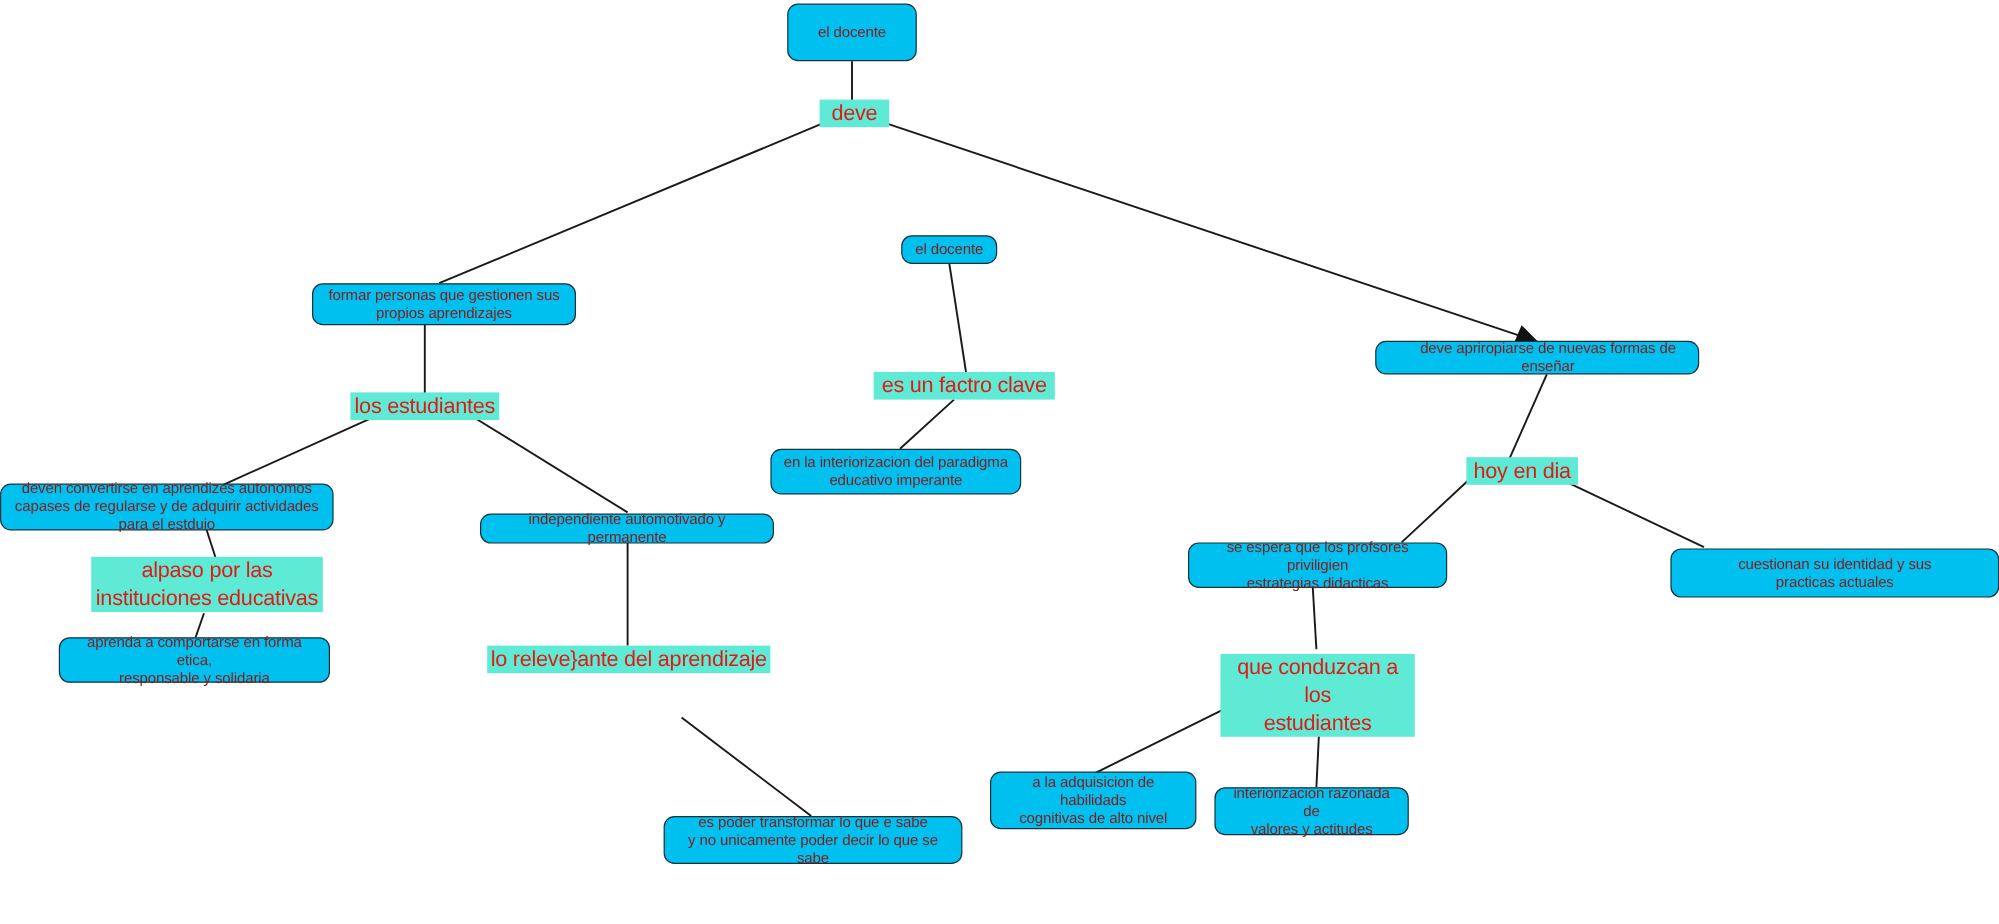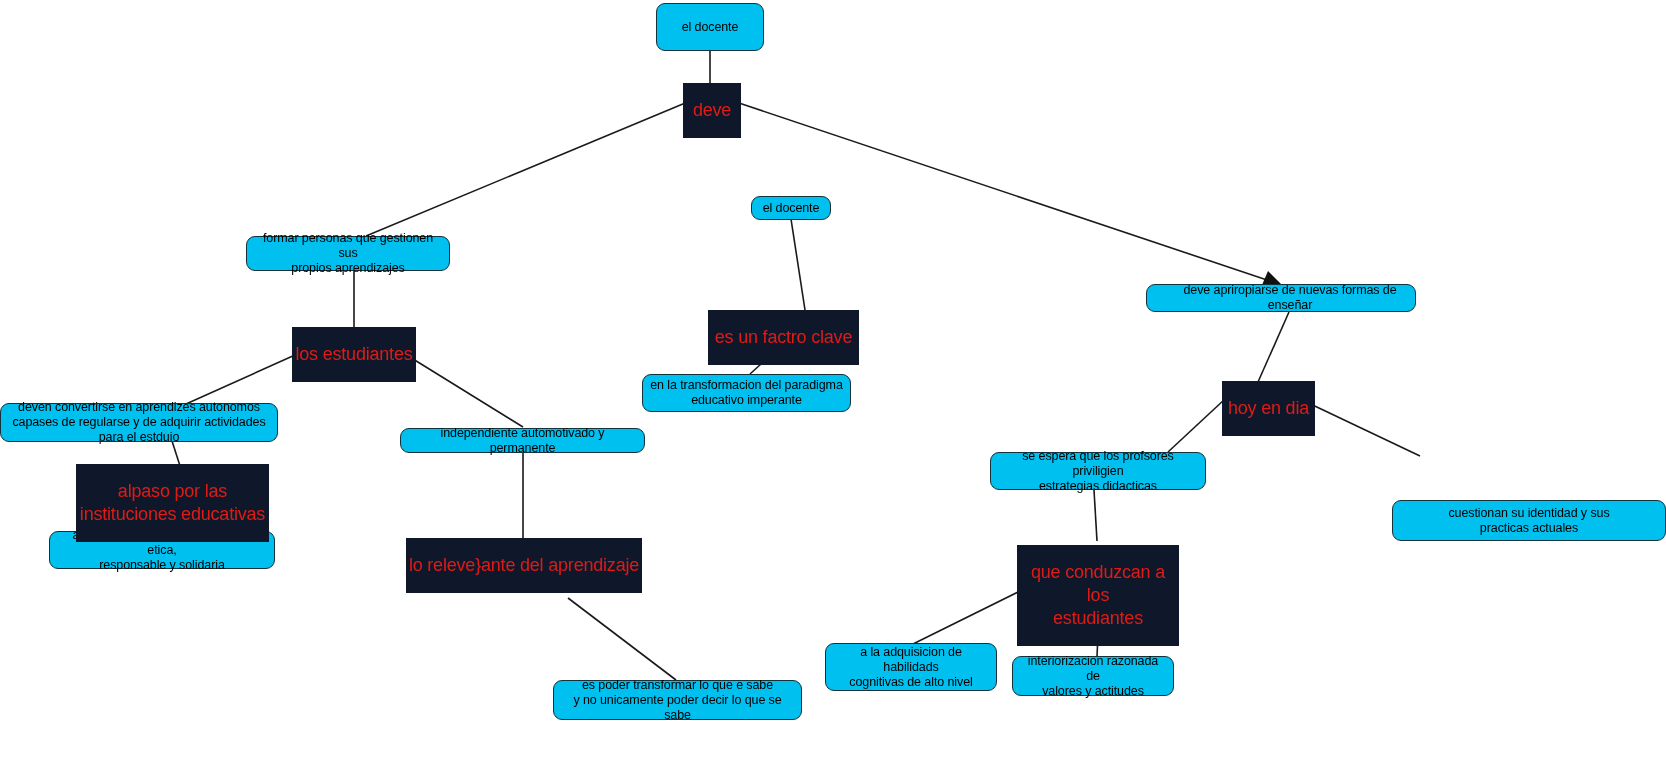--- a/index.html
+++ b/index.html
@@ -12,41 +12,41 @@
   #map{position:absolute;left:0;top:0;width:1666px;height:770px;}
   .edge{stroke:#1a1a1a;stroke-width:1.6;fill:none;}
   .arrowhead{fill:#111111;stroke:none;}
 
   .node{
     position:absolute;
     box-sizing:border-box;
     background:#00c0f0;
     border:1.7px solid #12323c;
     border-radius:9px;
-    color:#000000;
+    color:#7f1d1d;
     font-size:12.5px;
     line-height:15px;
     text-align:center;
     display:flex;
     align-items:center;
     justify-content:center;
     padding:3px 7px;
     white-space:pre-line;
     letter-spacing:-0.1px;
   }
 
   .linklabel{
     position:absolute;
     color:#e01b16;
-    background:#0f172a;
+    background:#5eead4;
     font-size:18px;
     line-height:23px;
     text-align:center;
     white-space:pre-line;
-    padding:16px 2px;
+    padding:0 2px;
     letter-spacing:-0.2px;
   }
 </style>
 </head>
 <body>
 
 <svg id="map" viewBox="0 0 1666 770">
 
   <path class="edge" d="M710,51 L710,88"></path>
 
@@ -81,58 +81,58 @@
 
   <path class="edge" d="M1094,490 L1097,541"></path>
 
   <path class="edge" d="M1018,592 L913,644"></path>
 
   <path class="edge" d="M1100,594 L1097,656"></path>
 </svg>
 
 <div class="node" style="left:656px;top:3px;width:108px;height:48px;">el docente</div>
 
-<div class="node" style="left:246px;top:236px;width:204px;height:35px;">formar personas que gestionen sus
+<div class="node" style="left:260px;top:236px;width:220px;height:35px;">formar personas que gestionen sus
 propios aprendizajes</div>
 
 <div class="node" style="left:751px;top:196px;width:80px;height:24px;">el docente</div>
 
 <div class="node" style="left:1146px;top:284px;width:270px;height:28px;padding-left:25px;">deve apriropiarse de nuevas formas de enseñar</div>
 
 <div class="node" style="left:0px;top:403px;width:278px;height:39px;">deven convertirse en aprendizes autonomos
 capases de  regularse y de adquirir actividades para el estduio</div>
 
 <div class="node" style="left:400px;top:428px;width:245px;height:25px;">independiente automotivado y permanente</div>
 
-<div class="node" style="left:642px;top:374px;width:209px;height:38px;">en la transformacion del paradigma
+<div class="node" style="left:642px;top:374px;width:209px;height:38px;">en la interiorizacion del paradigma
 educativo imperante</div>
 
 <div class="node" style="left:990px;top:452px;width:216px;height:38px;text-align:center;">se espera que los profsores priviligien
 estrategias didacticas</div>
 
-<div class="node" style="left:1392px;top:457px;width:274px;height:41px;margin-top:43px;">cuestionan su identidad y sus
+<div class="node" style="left:1392px;top:457px;width:274px;height:41px;">cuestionan su identidad y sus
 practicas actuales</div>
 
 <div class="node" style="left:49px;top:531px;width:226px;height:38px;">aprenda a comportarse en forma etica,
 responsable y solidaria</div>
 
 <div class="node" style="left:553px;top:680px;width:249px;height:40px;">es poder transformar lo que e sabe
 y no unicamente poder decir lo que se sabe</div>
 
 <div class="node" style="left:825px;top:643px;width:172px;height:48px;">a la adquisicion de habilidads
 cognitivas de alto nivel</div>
 
 <div class="node" style="left:1012px;top:656px;width:162px;height:40px;">interiorizacion razonada de
 valores y actitudes</div>
 
 <div class="linklabel" style="left:683px;top:83px;width:54px;">deve</div>
 
 <div class="linklabel" style="left:292px;top:327px;width:120px;">los estudiantes</div>
 
-<div class="linklabel" style="left:708px;top:310px;width:147px;">es un  factro clave</div>
+<div class="linklabel" style="left:728px;top:310px;width:147px;">es un  factro clave</div>
 
 <div class="linklabel" style="left:1222px;top:381px;width:89px;">hoy en dia</div>
 
 <div class="linklabel" style="left:76px;top:464px;width:189px;">alpaso por las
 instituciones educativas</div>
 
 <div class="linklabel" style="left:406px;top:538px;width:232px;">lo releve}ante del aprendizaje</div>
 
 <div class="linklabel" style="left:1017px;top:545px;width:158px;">que conduzcan a los
 estudiantes</div>

